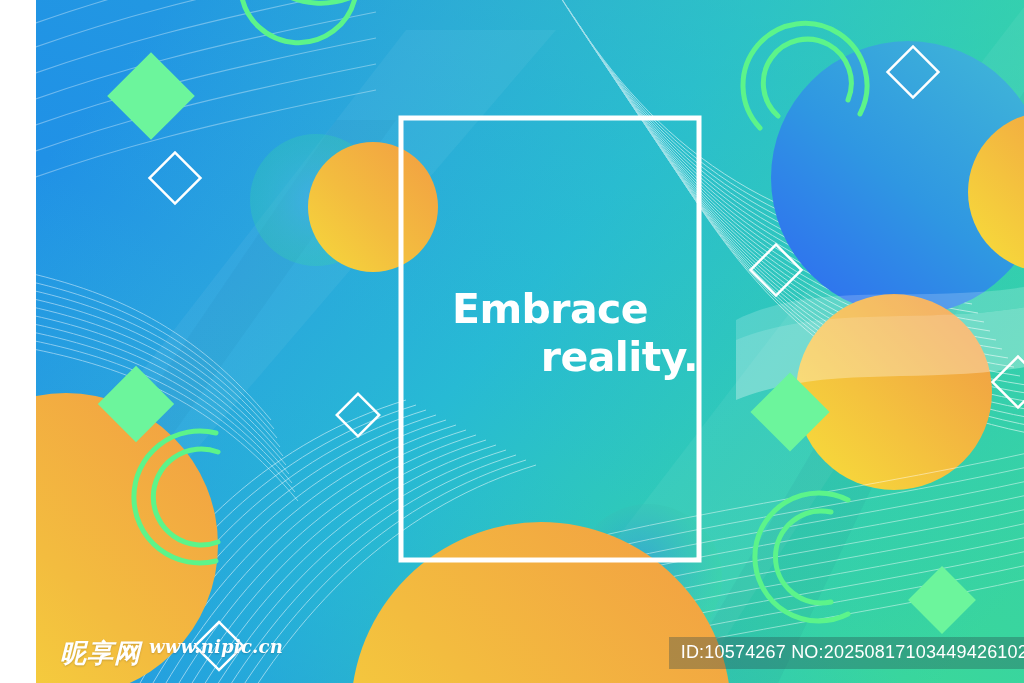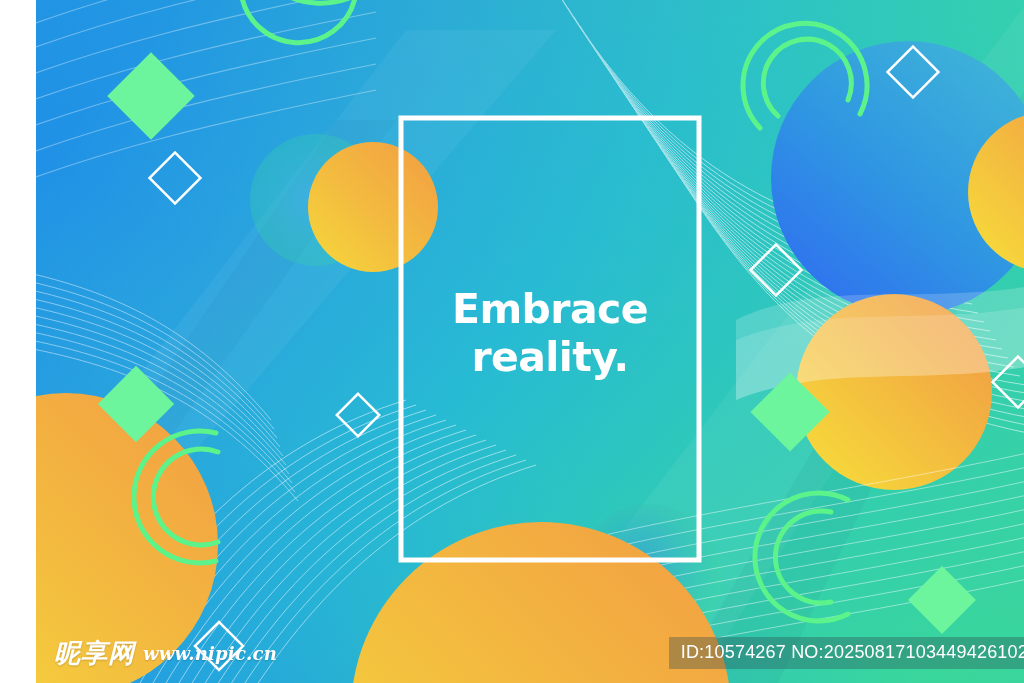--- a/index.html
+++ b/index.html
@@ -34,28 +34,28 @@
     width: 296px;
     text-align: center;
     color: #ffffff;
     font-family: "DejaVu Sans", sans-serif;
     font-weight: 700;
     font-size: 41px;
     line-height: 1.18;
     letter-spacing: -0.6px;
     pointer-events: none;
   }
-  .headline .l2 { display: block; }
+  .headline .l2 { display: block; text-align: right; }
 
   .watermark-left {
     position: absolute;
-    left: 18px;
+    left: 24px;
     bottom: 12px;
     display: flex;
-    align-items: center;
+    align-items: flex-start;
     gap: 8px;
     color: #ffffff;
     text-shadow: 0 1px 2px rgba(0,0,0,.18);
   }
   .wm-cn {
     font-family: "DejaVu Sans", sans-serif;
     font-weight: 700;
     font-size: 26px;
     letter-spacing: 1px;
     font-style: italic;

